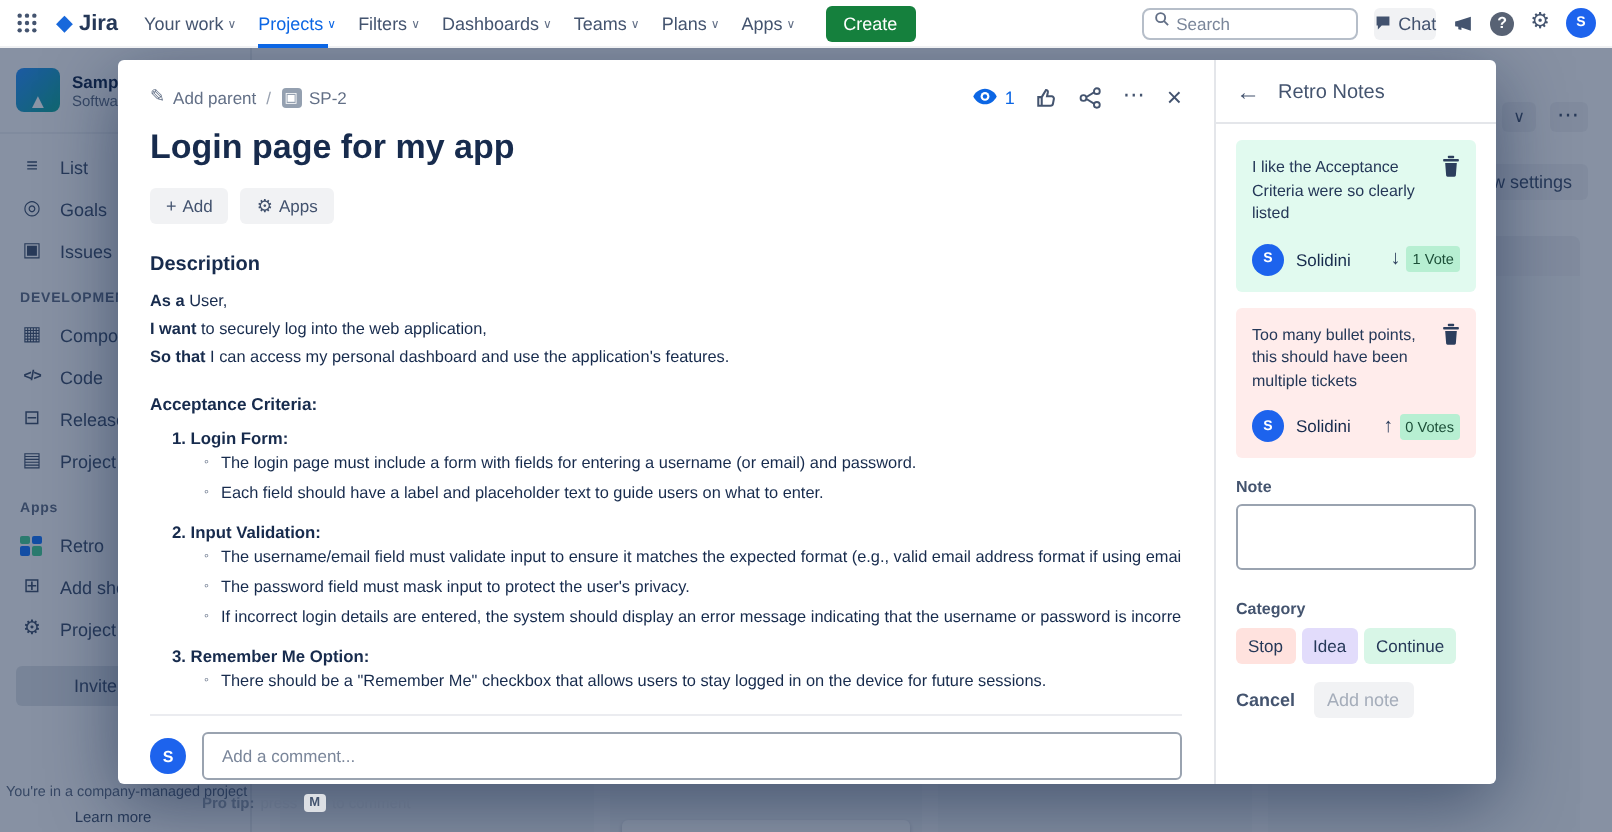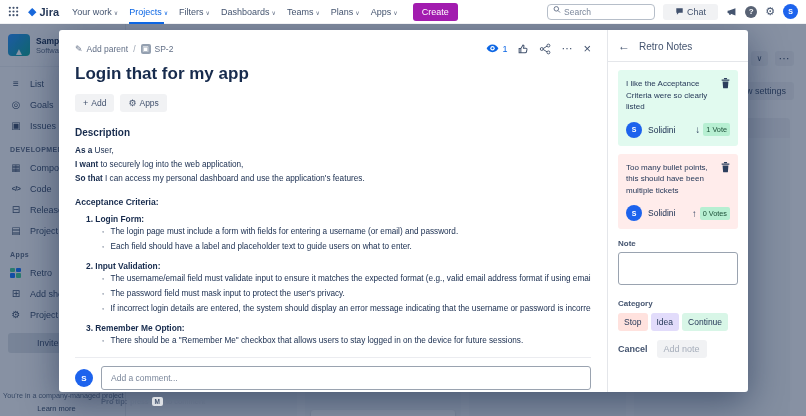--- a/index.html
+++ b/index.html
@@ -14,29 +14,29 @@
   .grid-icon { display:flex; }
   .logo { display:flex; align-items:center; gap:3px; margin-right:4px; }
   .logo-mark { color:#1868DB; font-size:11px; }
   .logo-text { font-size:11px; font-weight:700; color:#253858; }
   .nav-item { position:relative; display:flex; align-items:center; gap:2px;
               font-size:9px; color:#44546F; cursor:pointer; height:24px; }
   .nav-item .chev { font-size:6px; color:#626F86; margin-top:1px; }
   .nav-item.active { color:#0C66E4; }
   .nav-item.active .chev { color:#0C66E4; }
   .nav-item.active::after { content:""; position:absolute; left:0; right:4px; bottom:0; height:2px; background:#0C66E4; }
-  .create-btn { margin-left:6px; background:#a21caf; color:#fff; border:none; border-radius:3px;
+  .create-btn { margin-left:6px; background:#15803d; color:#fff; border:none; border-radius:3px;
                 font-size:9px; padding:4px 9px; cursor:pointer; }
   .nav-right { margin-left:auto; display:flex; align-items:center; gap:8px; }
   .search-box { width:108px; height:16px; border:1px solid #B6BEC9; border-radius:4px;
                 display:flex; gap:3px; padding:0 5px; background:#fff; }
   .search-box input { border:none; outline:none; width:100%; font-size:8.5px; color:#44546F;
                       font-family:inherit; background:transparent; }
   .search-box input::placeholder { color:#7A869A; }
-  .chat-btn { background:#F1F2F4; border:none; border-radius:3px; padding:3px 12px;
+  .chat-btn { background:#F1F2F4; border:none; border-radius:3px; padding:3px 0;
               display:flex; align-items:flex-start; gap:3px; font-size:9px; color:#42526E; cursor:pointer; }
   .nav-iconbtn { background:none; border:none; display:flex; align-items:center; cursor:pointer; padding:0; }
   .gear-glyph { font-size:11px; color:#44546F; line-height:1; }
   .help-circle { width:12px; height:12px; border-radius:50%; background:#586274; color:#fff;
                  font-size:8px; font-weight:700; display:flex; align-items:center; justify-content:center; }
   .nav-avatar { width:15px; height:15px; border-radius:50%; background:#1D63ED; color:#fff;
                 font-size:7px; font-weight:700; display:flex; align-items:center; justify-content:center; cursor:pointer; }
 
   
   .sidebar { position:absolute; top:24px; left:0; width:126px; bottom:0; background:#F7F8F9;
@@ -370,21 +370,21 @@
           </button>
           <button class="act">
             <span class="dots-glyph">⋯</span>
           </button>
           <button class="act">
             <span class="close-glyph">×</span>
           </button>
         </div>
       </div>
 
-      <div class="m-title">Login that for my app</div>
+      <div class="m-title">Login page for my app</div>
 
       <div class="m-toolbar">
         <button class="chip">
           <span class="c-ic">+</span>
           <span>Add</span>
         </button>
         <button class="chip">
           <span class="c-ic">⚙</span>
           <span>Apps</span>
         </button>

